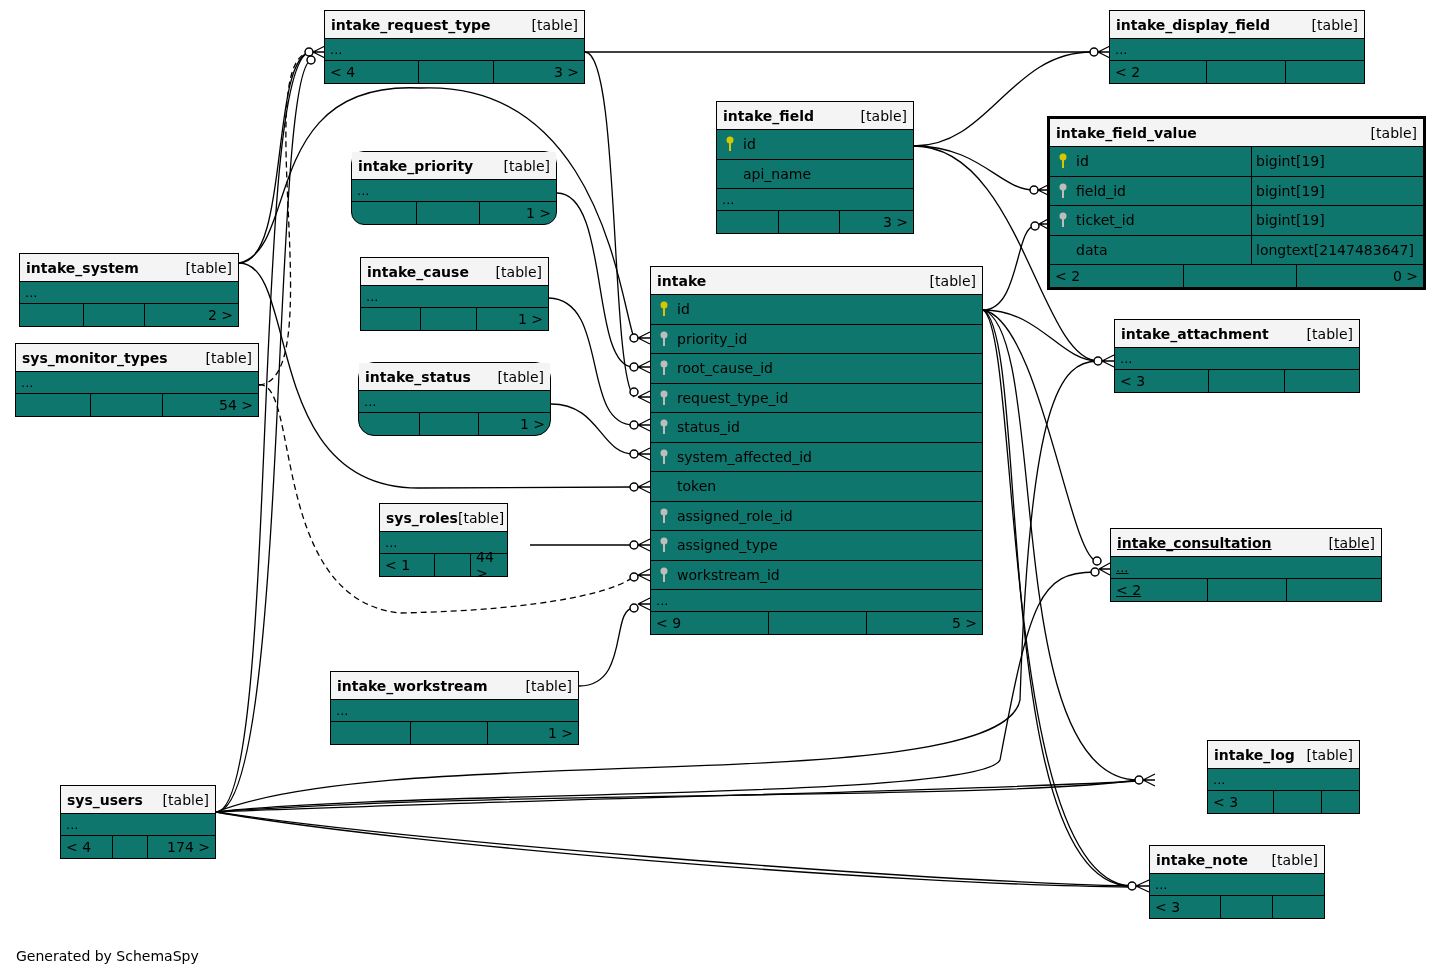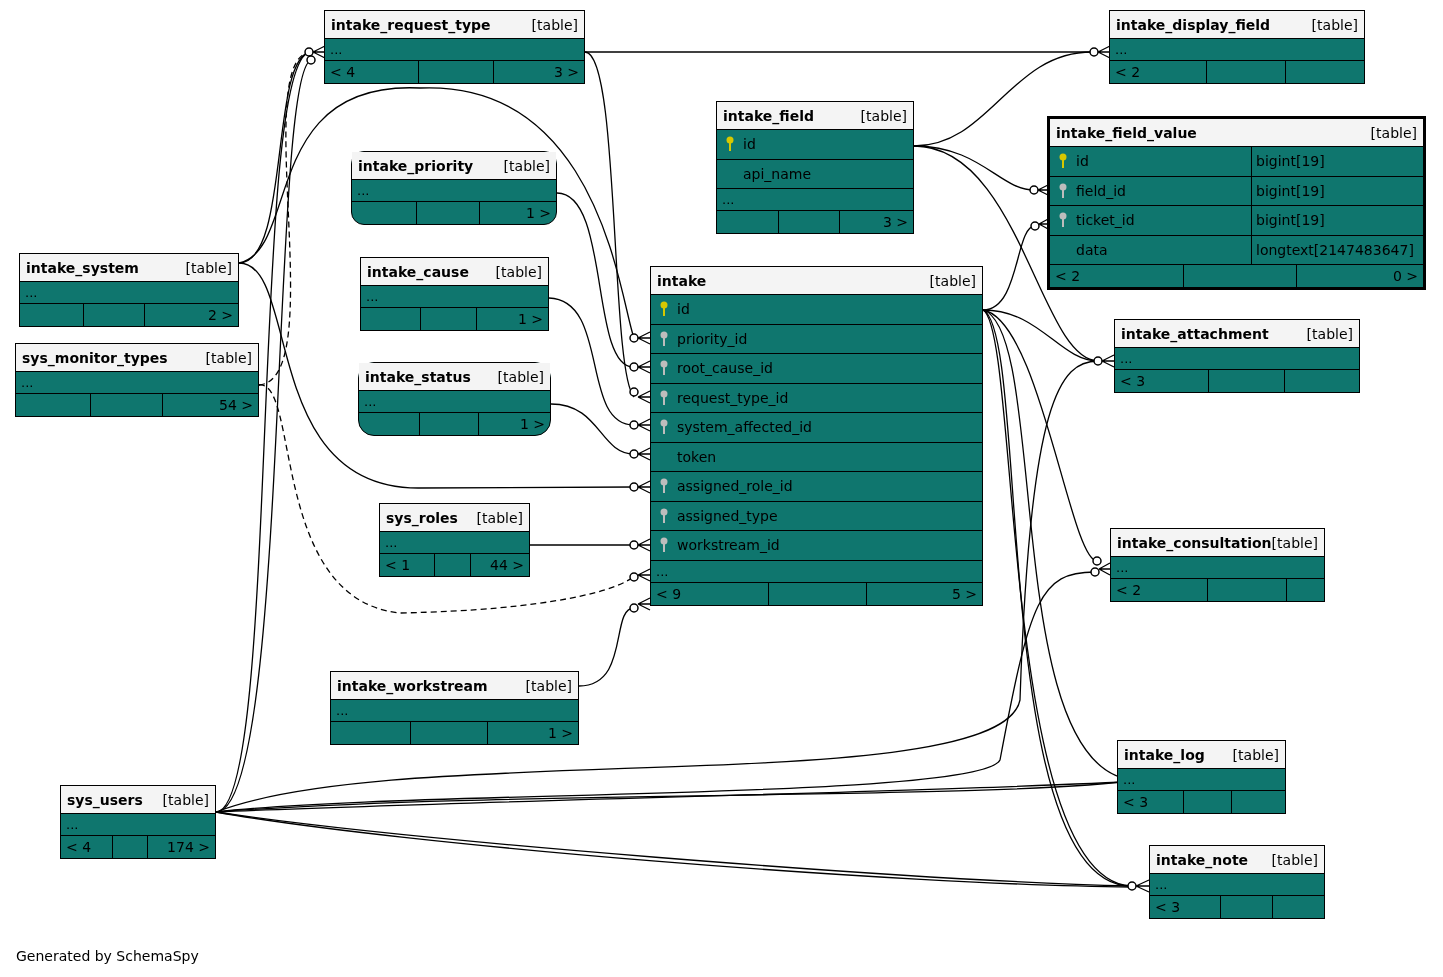--- a/index.html
+++ b/index.html
@@ -312,20 +312,29 @@
       </span>
       <span class="col">request_type_id</span>
     </div>
   <div class="row">
       <span class="key">
         <svg width="8" height="16" viewBox="0 0 8 16">
           <circle class="fk" cx="4" cy="4" r="3.5"></circle>
           <rect class="fk" x="3" y="6" width="2" height="9"></rect>
         </svg>
       </span>
+      <span class="col">status_id</span>
+    </div>
+  <div class="row">
+      <span class="key">
+        <svg width="8" height="16" viewBox="0 0 8 16">
+          <circle class="fk" cx="4" cy="4" r="3.5"></circle>
+          <rect class="fk" x="3" y="6" width="2" height="9"></rect>
+        </svg>
+      </span>
       <span class="col">system_affected_id</span>
     </div>
   <div class="row">
       <span class="key"></span>
       <span class="col">token</span>
     </div>
   <div class="row">
       <span class="key">
         <svg width="8" height="16" viewBox="0 0 8 16">
           <circle class="fk" cx="4" cy="4" r="3.5"></circle>
@@ -366,34 +375,34 @@
       <span class="kind">[table]</span>
     </div>
   <div class="ellipsis">...</div>
   <div class="foot">
       <div style="width:93px">&lt; 3</div>
       <div style="width:76px"></div>
       <div class="r" style="flex:1"></div>
     </div>
 </div>
 
-<div class="tbl" style="left:379px;top:503px;width:151px;">
+<div class="tbl" style="left:379px;top:503px;width:129px;">
   <div class="hdr">
       <span class="name">sys_roles</span>
       <span class="kind">[table]</span>
     </div>
   <div class="ellipsis">...</div>
   <div class="foot">
       <div style="width:54px">&lt; 1</div>
       <div style="width:36px"></div>
       <div class="r" style="flex:1">44 &gt;</div>
     </div>
 </div>
 
-<div class="tbl" style="left:1110px;top:528px;width:215px;">
+<div class="tbl" style="left:1110px;top:528px;width:272px;text-decoration:underline;">
   <div class="hdr">
       <span class="name">intake_consultation</span>
       <span class="kind">[table]</span>
     </div>
   <div class="ellipsis">...</div>
   <div class="foot">
       <div style="width:96px">&lt; 2</div>
       <div style="width:79px"></div>
       <div class="r" style="flex:1"></div>
     </div>
@@ -405,21 +414,21 @@
       <span class="kind">[table]</span>
     </div>
   <div class="ellipsis">...</div>
   <div class="foot">
       <div style="width:79px"></div>
       <div style="width:77px"></div>
       <div class="r" style="flex:1">1 &gt;</div>
     </div>
 </div>
 
-<div class="tbl" style="left:1117px;top:740px;width:169px;">
+<div class="tbl" style="left:1207px;top:740px;width:153px;">
   <div class="hdr">
       <span class="name">intake_log</span>
       <span class="kind">[table]</span>
     </div>
   <div class="ellipsis">...</div>
   <div class="foot">
       <div style="width:65px">&lt; 3</div>
       <div style="width:48px"></div>
       <div class="r" style="flex:1"></div>
     </div>

